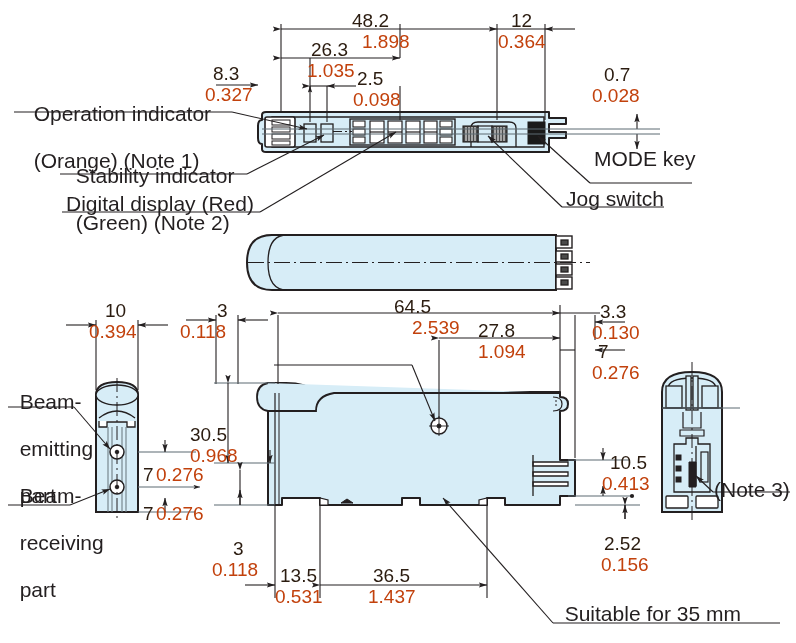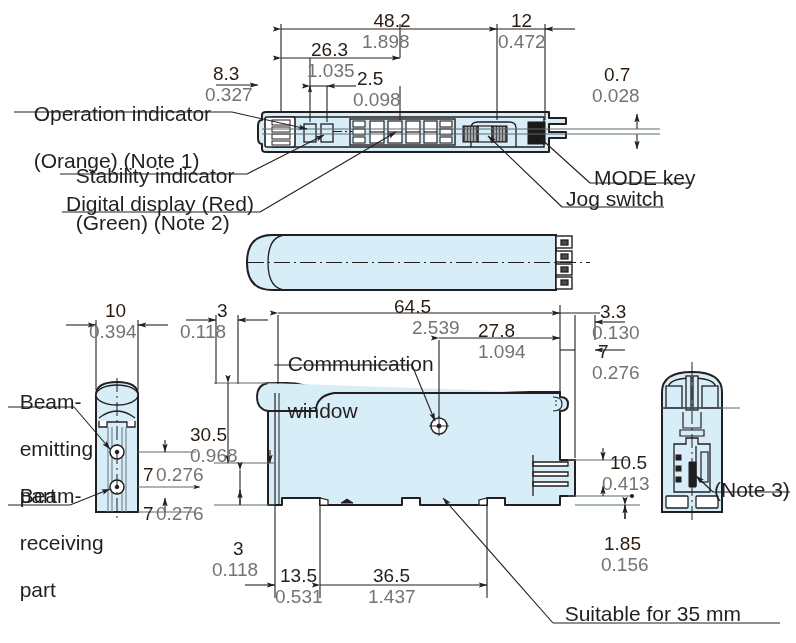--- a/index.html
+++ b/index.html
@@ -2,24 +2,24 @@
 <html><head>
 <meta charset="utf-8">
 <style>
   html,body{margin:0;padding:0;background:#ffffff;}
   body{width:796px;height:643px;position:relative;overflow:hidden;
        font-family:"Liberation Sans",sans-serif;color:#231f20;}
   #stage{position:absolute;left:0;top:0;width:796px;height:643px;}
   svg{position:absolute;left:0;top:0;}
   .lbl{position:absolute;white-space:pre;line-height:1.12;}
   .mm{color:#2b1c10;font-size:19px;font-weight:400;}
-  .inch{color:#737373;font-size:19px;font-weight:400;}
+  .inch{color:#c2410c;font-size:19px;font-weight:400;}
   .note{color:#231f20;font-size:21px;font-weight:400;}
   .note .blue{color:#29abe2;}
-  .dimgrp{position:absolute;text-align:center;}
+  .dimgrp{position:absolute;}
 </style>
 </head>
 <body>
 
 <div id="stage">
 
 <svg width="796" height="643" viewBox="0 0 796 643">
   <defs>
     <marker id="ah" markerWidth="9" markerHeight="9" refX="8.4" refY="3" orient="auto" markerUnits="userSpaceOnUse">
       <path d="M0,0.3 L8.6,3 L0,5.7 L1.9,3 Z" fill="#231f20"></path>
@@ -321,38 +321,38 @@
 </div>
 <div class="lbl inch" style="left:362px;top:31px;">1.898</div>
 
 <div class="lbl mm" style="left:311px;top:39px;">26.3</div>
 <div class="lbl inch" style="left:307px;top:60px;">1.035</div>
 
 <div class="lbl mm" style="left:357px;top:68px;">2.5</div>
 <div class="lbl inch" style="left:353px;top:89px;">0.098</div>
 
 <div class="lbl mm" style="left:511px;top:10px;">12</div>
-<div class="lbl inch" style="left:498px;top:31px;">0.472</div>
+<div class="lbl inch" style="left:498px;top:31px;">0.364</div>
 
 <div class="lbl mm" style="left:213px;top:63px;">8.3</div>
 <div class="lbl inch" style="left:205px;top:84px;">0.327</div>
 
 <div class="lbl mm" style="left:604px;top:64px;">0.7</div>
 <div class="lbl inch" style="left:592px;top:85px;">0.028</div>
 
 <div class="lbl note" style="left:22px;top:78px;">
   <span>Operation indicator</span><br>
   <span>(Orange) (Note 1)</span>
 </div>
 <div class="lbl note" style="left:64px;top:140px;">
   <span>Stability indicator</span><br>
   <span>(Green) (Note 2)</span>
 </div>
 <div class="lbl note" style="left:66px;top:192px;">Digital display (Red)</div>
-<div class="lbl note" style="left:594px;top:166px;">MODE key</div>
+<div class="lbl note" style="left:594px;top:147px;">MODE key</div>
 <div class="lbl note" style="left:566px;top:187px;">Jog switch</div>
 
 <div class="lbl mm" style="left:105px;top:300px;">10</div>
 <div class="lbl inch" style="left:89px;top:321px;">0.394</div>
 
 <div class="lbl mm" style="left:143px;top:464px;">7</div>
 <div class="lbl inch" style="left:156px;top:464px;">0.276</div>
 <div class="lbl mm" style="left:143px;top:503px;">7</div>
 <div class="lbl inch" style="left:156px;top:503px;">0.276</div>
 
@@ -384,33 +384,29 @@
 
 <div class="lbl mm" style="left:190px;top:424px;">30.5</div>
 <div class="lbl inch" style="left:190px;top:445px;">0.968</div>
 
 <div class="lbl mm" style="left:610px;top:452px;">10.5</div>
 <div class="lbl inch" style="left:602px;top:473px;">0.413</div>
 
 <div class="lbl mm" style="left:233px;top:538px;">3</div>
 <div class="lbl inch" style="left:212px;top:559px;">0.118</div>
 
-<div class="lbl mm" style="left:604px;top:533px;">1.85</div>
+<div class="lbl mm" style="left:604px;top:533px;">2.52</div>
 <div class="lbl inch" style="left:601px;top:554px;">0.156</div>
 
 <div class="lbl mm" style="left:280px;top:565px;">13.5</div>
 <div class="lbl inch" style="left:275px;top:586px;">0.531</div>
 
 <div class="lbl mm" style="left:373px;top:565px;">36.5</div>
 <div class="lbl inch" style="left:368px;top:586px;">1.437</div>
 
-<div class="lbl note" style="left:276px;top:328px;">
-  <span>Communication</span><br>
-  <span>window</span>
-</div>
 
 <div class="lbl note" style="left:553px;top:578px;">
   <span>Suitable for 35 mm</span><br>
   <span class="blue">1.378 in</span><span> width DIN rail</span>
 </div>
 
 <div class="lbl note" style="left:714px;top:478px;">(Note 3)</div>
 
 </div>
 

